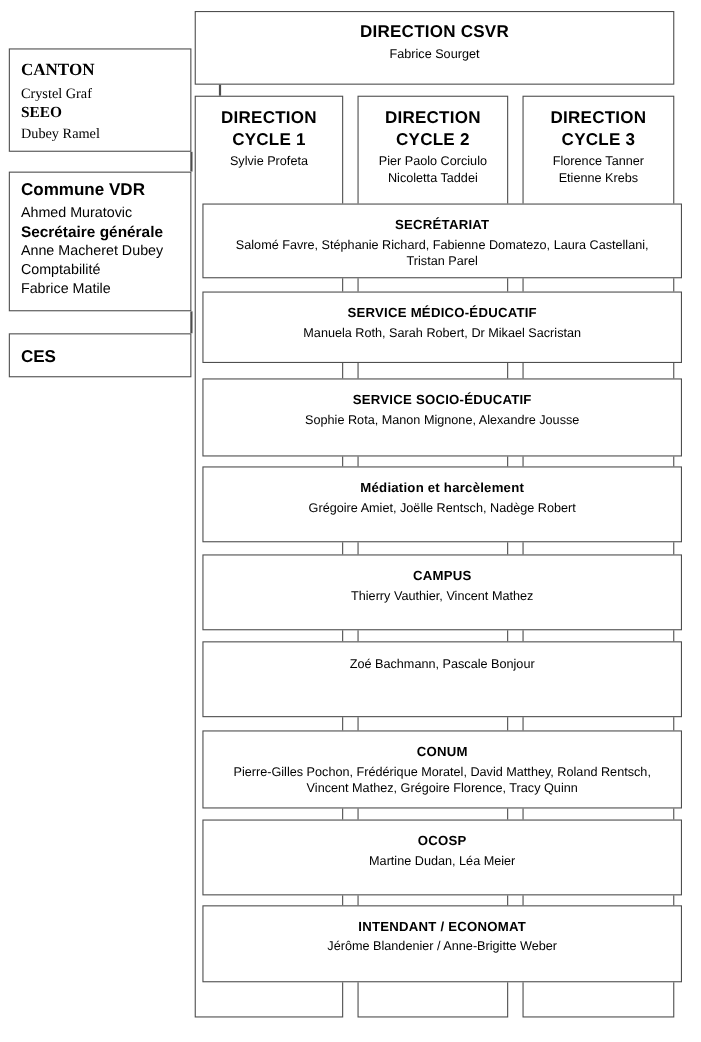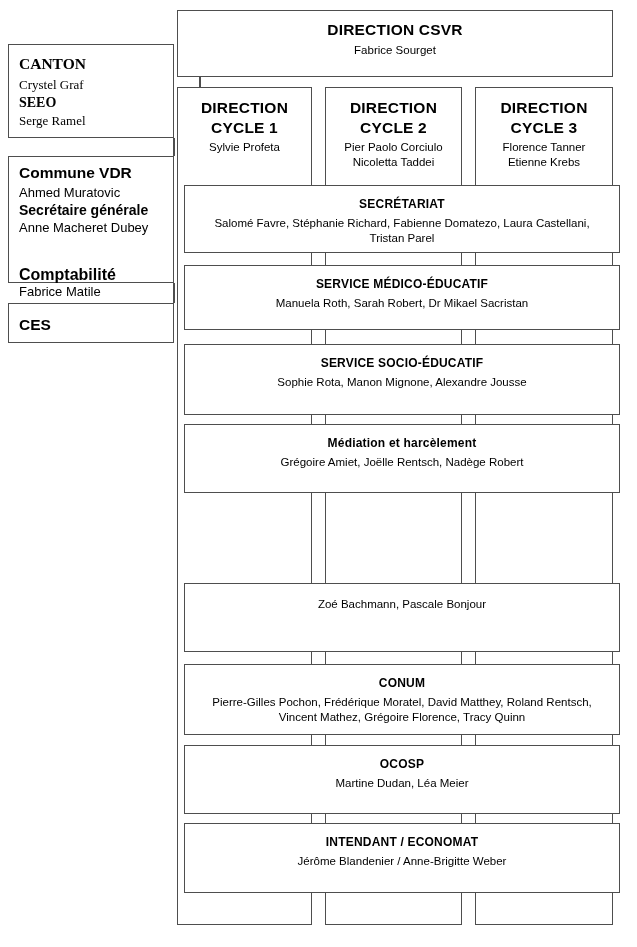--- a/index.html
+++ b/index.html
@@ -41,21 +41,21 @@
   .trunk2{left:173px;top:283px;width:1.5px;height:20px;}
   
   .bx-title{font-size:15.5px;font-weight:bold;line-height:20px;letter-spacing:.2px;}
   .cycle-title{font-size:15.5px;font-weight:bold;line-height:20px;letter-spacing:.2px;}
   .row-title{font-size:12px;font-weight:bold;line-height:17px;letter-spacing:.2px;}
   .names{font-size:11.5px;line-height:15px;margin-top:3px;padding:0 14px;}
   .name-line{font-size:11.5px;line-height:15px;}
   .cycle .names{margin-top:2px;padding:0 4px;}
   .lb-big{font-size:15.5px;font-weight:bold;line-height:25px;}
   .lb-mid{font-size:14px;font-weight:bold;line-height:18px;}
-  .lb-smallbold{font-size:16px;font-weight:bold;line-height:17px;margin-top:30px;}
+  .lb-smallbold{font-size:13px;font-weight:normal;line-height:17px;}
   .lb-name{font-size:13px;line-height:18px;}
   .commune .lb-big{line-height:23px;}
   .commune .lb-name{line-height:17px;}
 </style>
 </head>
 <body>
 
 <div class="canvas">
 
   <div class="box col col1 cycle">
@@ -92,20 +92,24 @@
     <div class="names">Manuela Roth, Sarah Robert, Dr Mikael Sacristan</div>
   </div>
   <div class="box row r3">
     <div class="row-title">SERVICE SOCIO-ÉDUCATIF</div>
     <div class="names">Sophie Rota, Manon Mignone, Alexandre Jousse</div>
   </div>
   <div class="box row r4">
     <div class="row-title">Médiation et harcèlement</div>
     <div class="names">Grégoire Amiet, Joëlle Rentsch, Nadège Robert</div>
   </div>
+  <div class="box row r5">
+    <div class="row-title">CAMPUS</div>
+    <div class="names">Thierry Vauthier, Vincent Mathez</div>
+  </div>
   <div class="box row r6">
     <div class="names">Zoé Bachmann, Pascale Bonjour</div>
   </div>
   <div class="box row r7">
     <div class="row-title">CONUM</div>
     <div class="names">Pierre-Gilles Pochon, Frédérique Moratel, David Matthey, Roland Rentsch, Vincent Mathez, Grégoire Florence, Tracy Quinn</div>
   </div>
   <div class="box row r8">
     <div class="row-title">OCOSP</div>
     <div class="names">Martine Dudan, Léa Meier</div>
@@ -121,21 +125,21 @@
   </div>
   <div class="line stub-top"></div>
 
   <div class="line trunk1"></div>
   <div class="line trunk2"></div>
 
   <div class="box leftbox canton">
     <div class="lb-big">CANTON</div>
     <div class="lb-name">Crystel Graf</div>
     <div class="lb-mid">SEEO</div>
-    <div class="lb-name">Serge Ramel</div>
+    <div class="lb-name">Dubey Ramel</div>
   </div>
 
   <div class="box leftbox commune">
     <div class="lb-big">Commune VDR</div>
     <div class="lb-name">Ahmed Muratovic</div>
     <div class="lb-mid">Secrétaire générale</div>
     <div class="lb-name">Anne Macheret Dubey</div>
     <div class="lb-smallbold">Comptabilité</div>
     <div class="lb-name">Fabrice Matile</div>
   </div>

